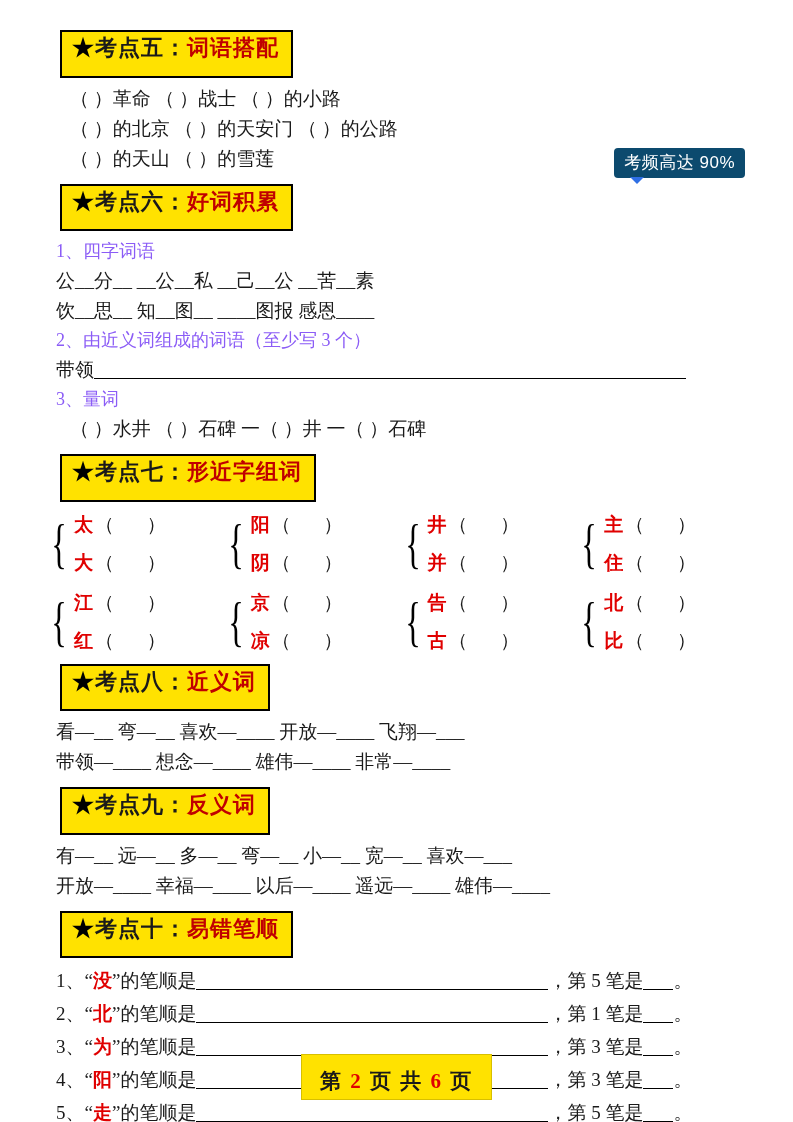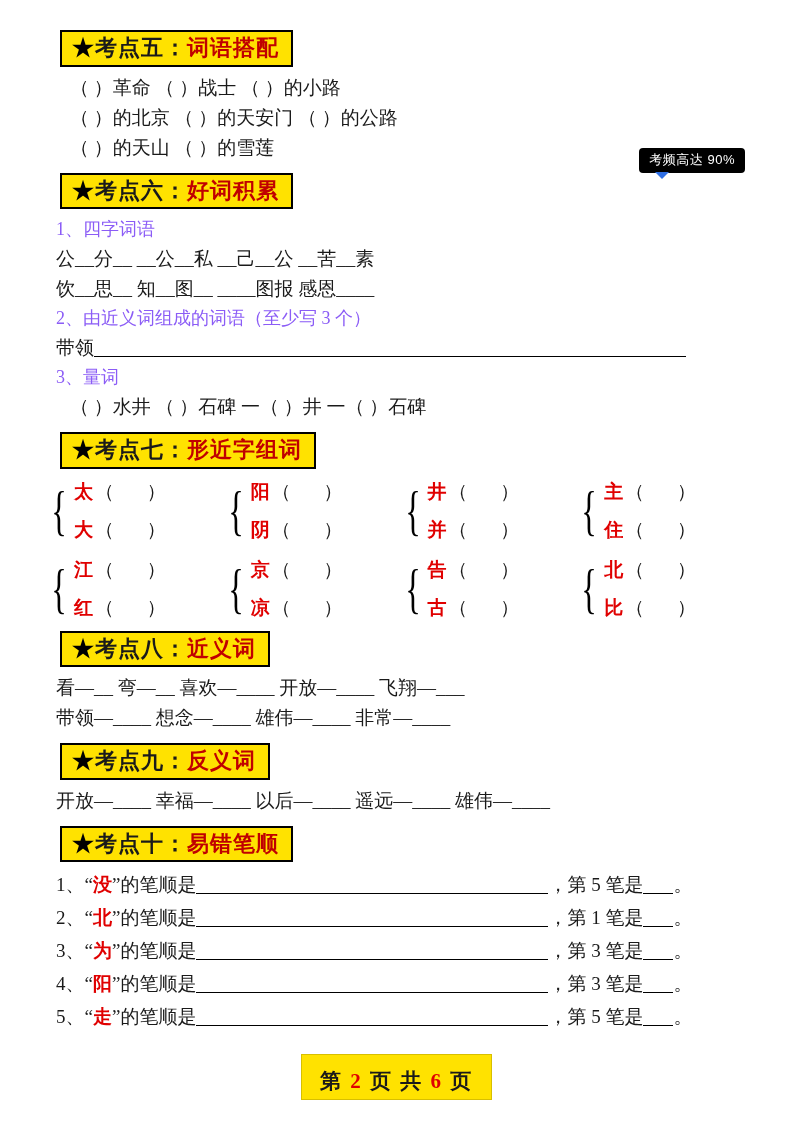--- a/index.html
+++ b/index.html
@@ -21,21 +21,21 @@
     height: 1122px;
     box-sizing: border-box;
     padding: 30px 46px 0 46px;
   }
 
   
   .heading {
     display: inline-block;
     background: #ffe200;
     border: 2px solid #000;
-    padding: 2px 12px 3px 10px;
+    padding: 2px 12px 14px 10px;
     font-size: 22px;
     font-weight: bold;
     letter-spacing: 1px;
     line-height: 1.25;
     white-space: nowrap;
   }
   .heading .star { color: #000; }
   .heading .hl { color: #c00000; }
   .heading-wrap { margin: 0 0 6px 14px; }
 
@@ -59,23 +59,23 @@
     font-size: 18px;
     line-height: 29px;
     padding-left: 10px;
   }
 
   
   .callout {
     position: absolute;
     right: 48px;
     top: 148px;
-    background: #000000;
+    background: #0c4a6e;
     color: #fff;
-    font-size: 13px;
+    font-size: 17px;
     font-family: "Liberation Sans", sans-serif;
     padding: 3px 10px 4px 10px;
     border-radius: 4px;
     letter-spacing: 0.5px;
   }
   .callout:after {
     content: "";
     position: absolute;
     left: 16px;
     bottom: -6px;
@@ -248,20 +248,21 @@
 
   <div class="heading-wrap sec">
     <span class="heading"><span class="star">★</span><span>考点八：</span><span class="hl">近义词</span></span>
   </div>
   <div class="row indent2">看—__     弯—__     喜欢—____     开放—____      飞翔—___</div>
   <div class="row indent2">带领—____     想念—____     雄伟—____     非常—____</div>
 
   <div class="heading-wrap sec">
     <span class="heading"><span class="star">★</span><span>考点九：</span><span class="hl">反义词</span></span>
   </div>
+  <div class="row indent2">有—__   远—__   多—__   弯—__    小—__   宽—__   喜欢—___</div>
   <div class="row indent2">开放—____    幸福—____    以后—____   遥远—____   雄伟—____</div>
 
   <div class="heading-wrap sec">
     <span class="heading"><span class="star">★</span><span>考点十：</span><span class="hl">易错笔顺</span></span>
   </div>
 
   <div class="stroke-row">
     <span>1、</span><span>“</span><span class="ch">没</span><span>”</span><span>的笔顺是</span><span class="stroke-line"></span><span>，第 5 笔是</span><span class="stroke-small"></span><span>。</span>
   </div>
   <div class="stroke-row">

